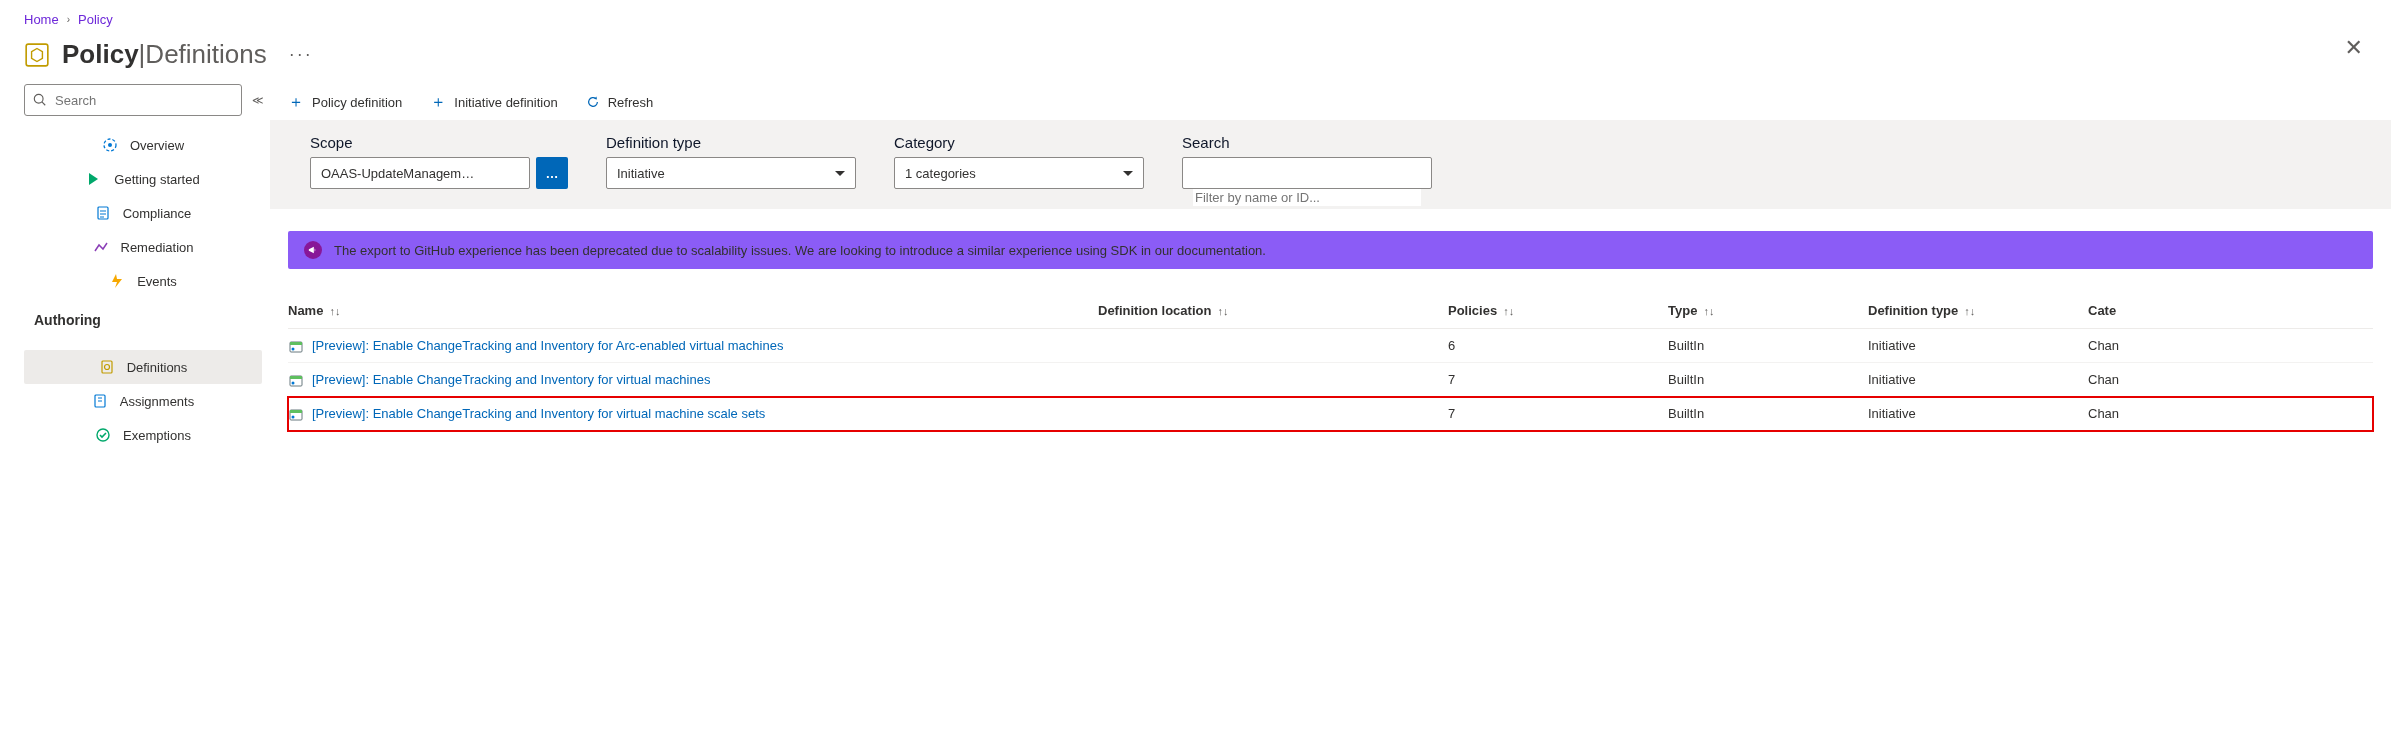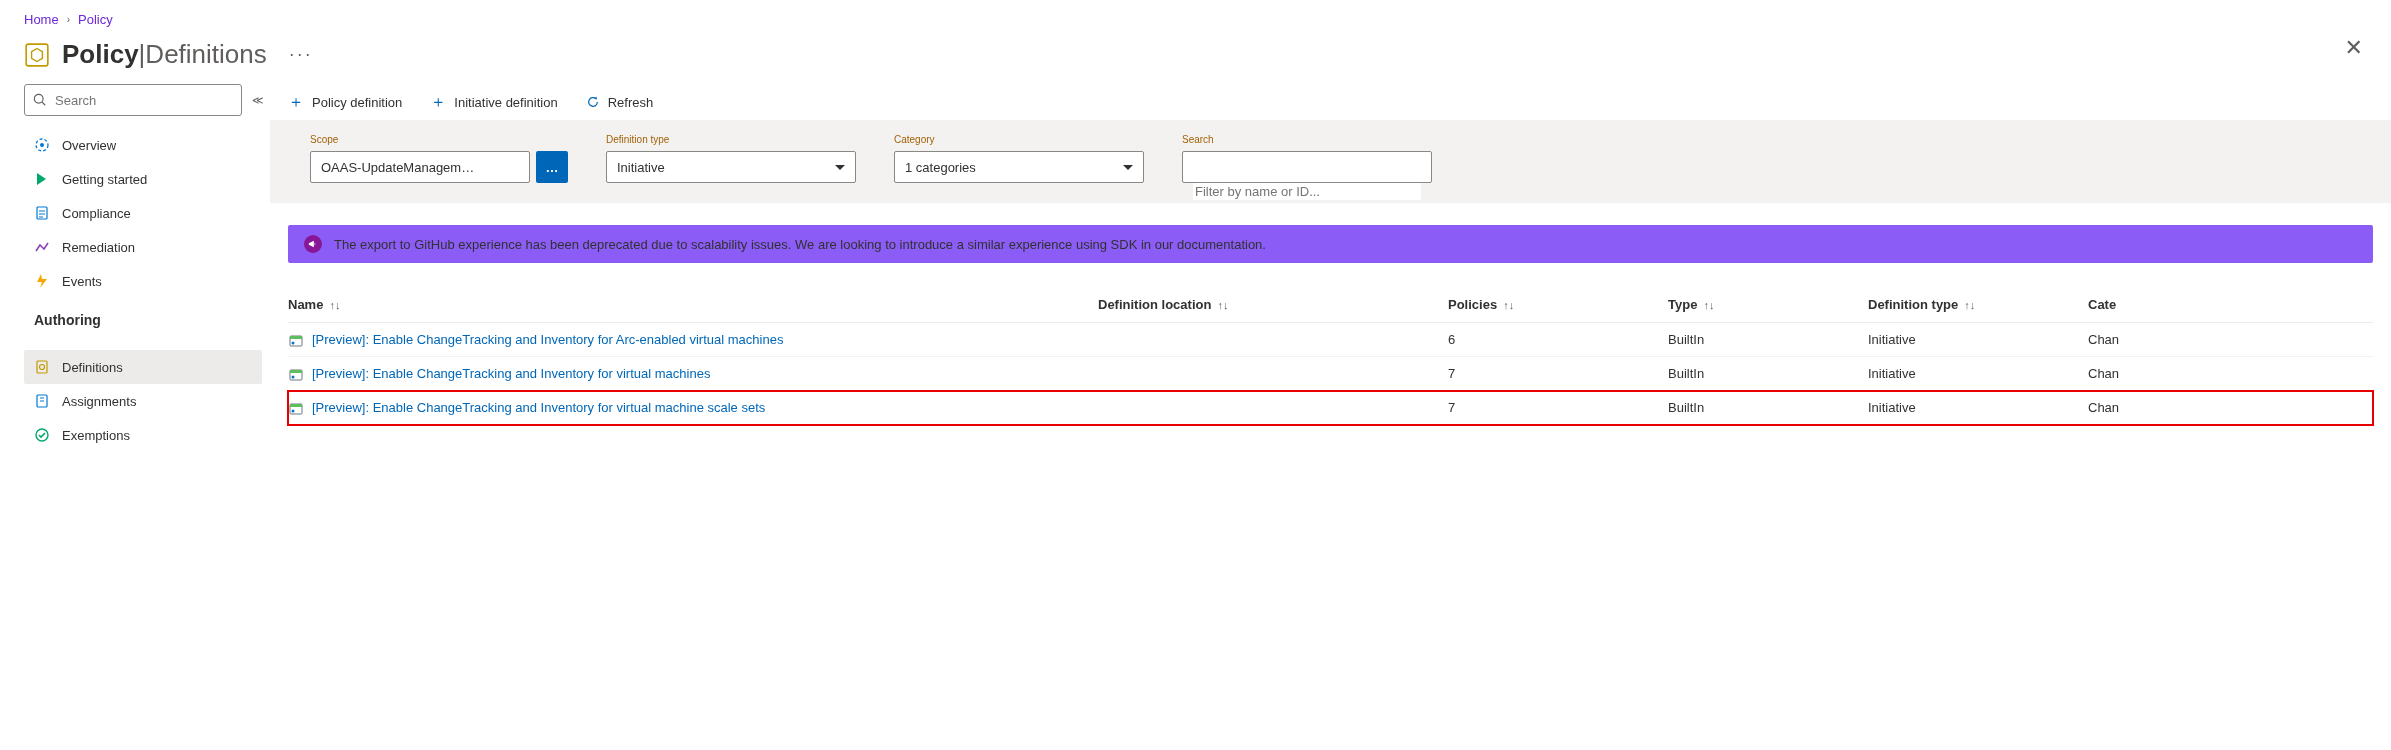--- a/index.html
+++ b/index.html
@@ -57,20 +57,21 @@
     height:32px; padding:0 8px; color:#605e5c;
   }
   .sidebar-search svg { width:14px; height:14px; margin-right:6px; flex:none; }
   .sidebar-search input { border:none; outline:none; flex:1; font-size:13px; background:transparent; }
   .collapse-chevron { color:#605e5c; font-size:11px; cursor:pointer; }
 
   .nav-item {
     display:flex; align-items:center; height:34px;
     padding:0 10px; gap:12px; cursor:pointer;
     border-radius:2px;
+    justify-content:center;
   }
   .nav-item .ic { width:16px; height:16px; flex:none; display:inline-flex; align-items:center; justify-content:center; }
   .nav-section-title { font-size:14px; font-weight:600; padding:14px 10px 22px; }
   .nav-item.selected { background:#edebe9; }
 
   .content { flex:1; }
 
   
   .toolbar {
     display:flex; align-items:center; gap:28px;
@@ -81,21 +82,21 @@
   .toolbar-btn svg { width:14px; height:14px; }
 
   
   .filterbar {
     background:#f3f2f1;
     padding:14px 40px 20px;
     display:flex; gap:38px;
     align-items:flex-end;
   }
   .filter-field { display:flex; flex-direction:column; gap:6px; }
-  .filter-label { font-size:10px; color:#a16207; }
+  .filter-label { font-size:15px; color:#0f172a; }
   .scope-wrap { display:flex; gap:6px; align-items:center; }
   .field-box {
     background:#fff; border:1px solid #8a8886; border-radius:2px;
     height:32px; display:flex; align-items:center; justify-content:space-between;
     padding:12px 10px; min-width:250px;
   }
   .field-box.dropdown::after {
     content:""; width:0; height:0; margin-left:10px;
     border-left:5px solid transparent; border-right:5px solid transparent;
     border-top:5px solid #323130;

